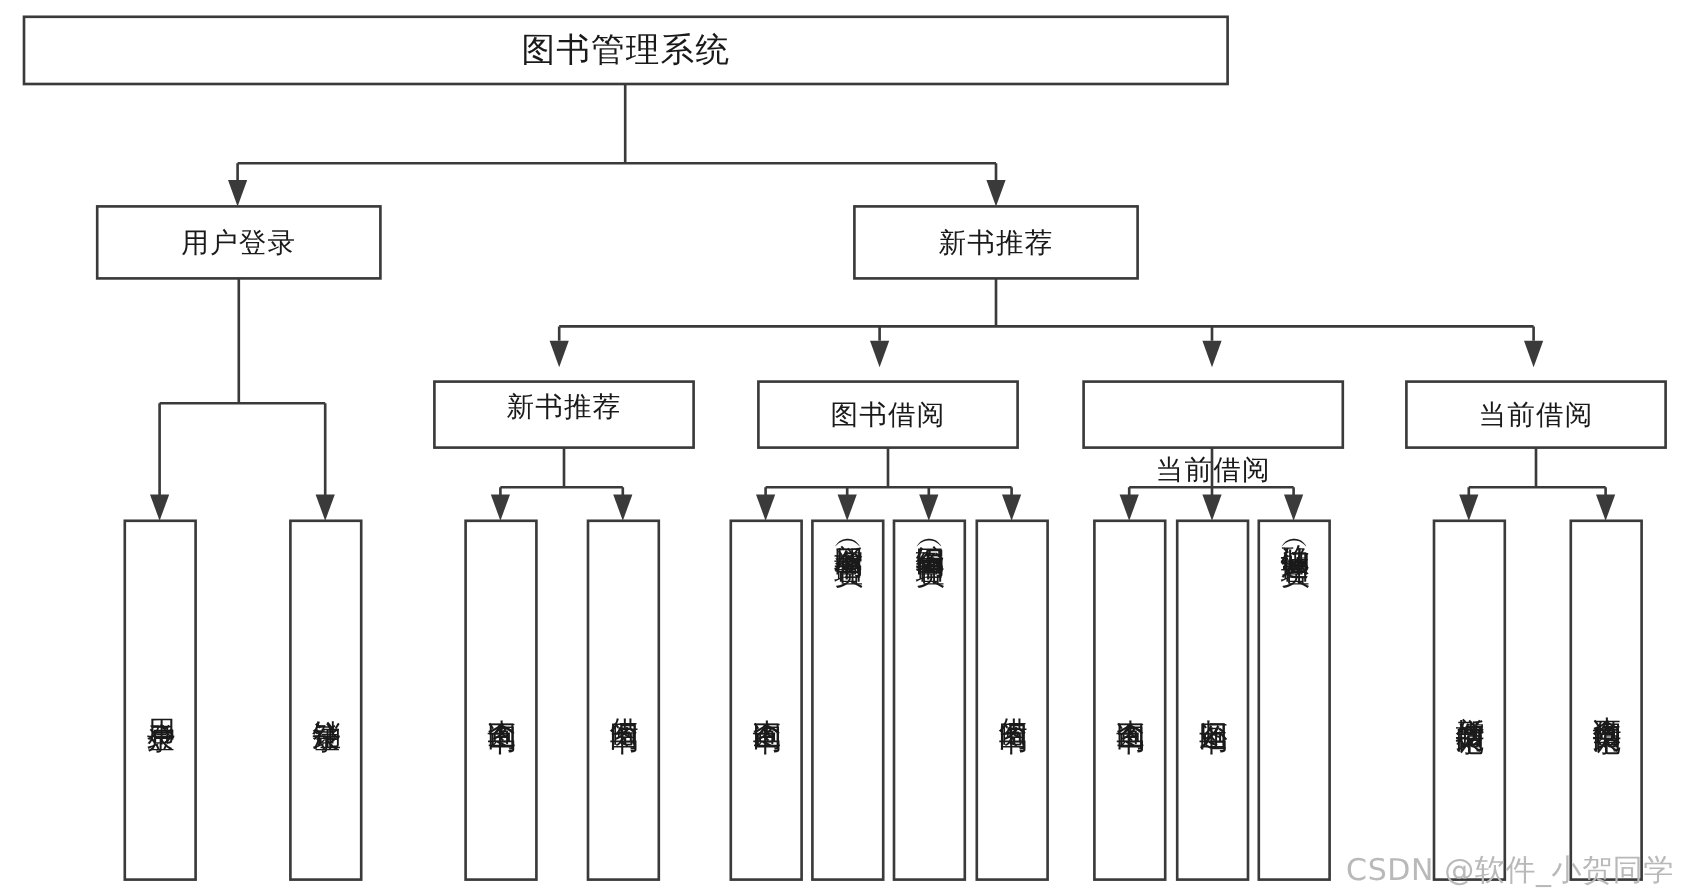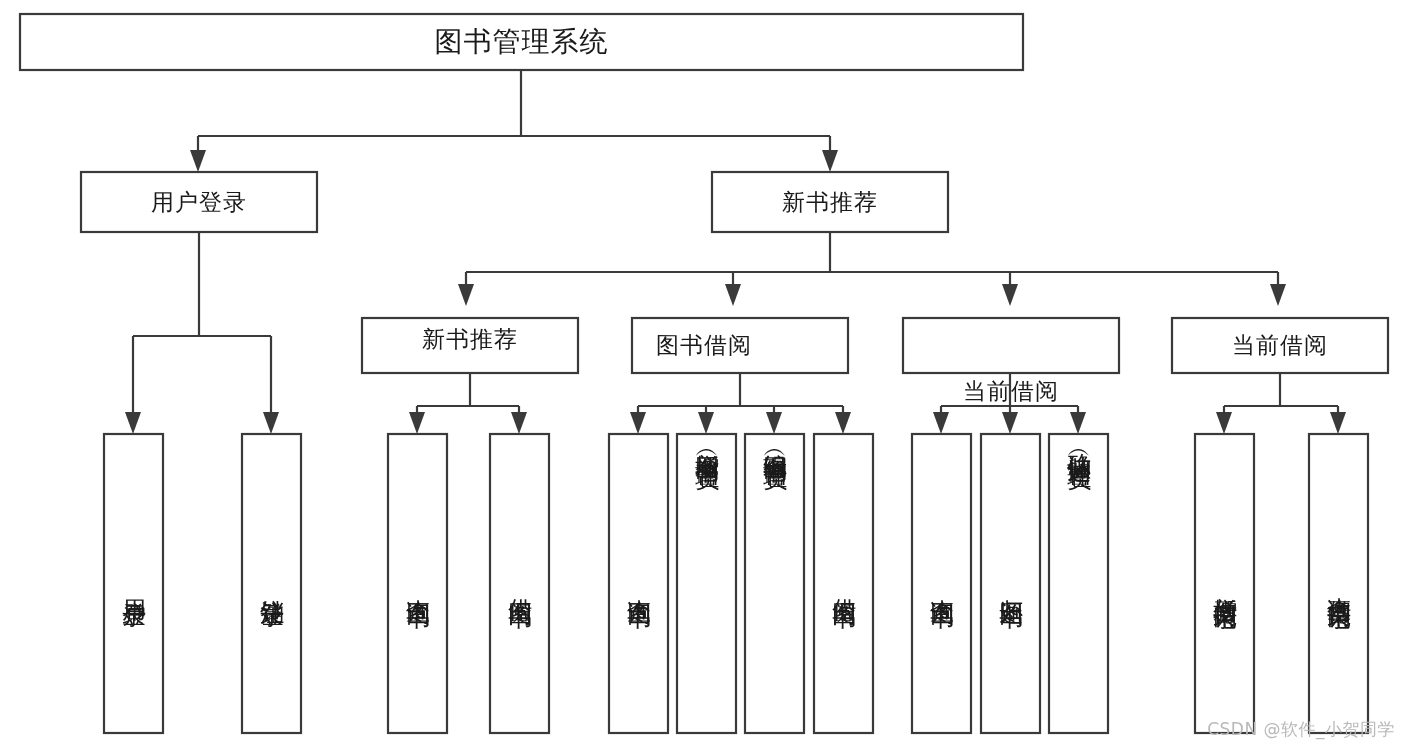--- a/index.html
+++ b/index.html
@@ -41,21 +41,21 @@
   }
   .arrow-head {
     fill: #3a3a3a;
     stroke: none;
   }
   .watermark-text {
     position: absolute;
     right: 10px;
     bottom: 6px;
     font-family: "DejaVu Sans", "Liberation Sans", sans-serif;
-    font-size: 17px;
+    font-size: 25px;
     color: #b9b9b9;
     white-space: nowrap;
     pointer-events: none;
     letter-spacing: 0.5px;
   }
   .v-label-wrap {
     position: absolute;
     display: flex;
     align-items: center;
     justify-content: center;
@@ -167,21 +167,21 @@
   </div>
 
   <div class="h-label-wrap" style="left:712px; top:172px; width:236px; height:60px;">
     <span class="h-label-inner">新书推荐</span>
   </div>
 
   <div class="h-label-wrap" style="left:362px; top:312px; width:216px; height:55px;">
     <span class="h-label-inner">新书推荐</span>
   </div>
 
-  <div class="h-label-wrap" style="left:596px; top:318px; width:216px; height:55px;">
+  <div class="h-label-wrap" style="left:632px; top:318px; width:216px; height:55px;">
     <span class="h-label-inner">图书借阅</span>
   </div>
 
   <div class="h-label-wrap" style="left:903px; top:318px; width:216px; height:55px;margin-top:46px;">
     <span class="h-label-inner">当前借阅</span>
   </div>
 
   <div class="h-label-wrap" style="left:1172px; top:318px; width:216px; height:55px;">
     <span class="h-label-inner">当前借阅</span>
   </div>

